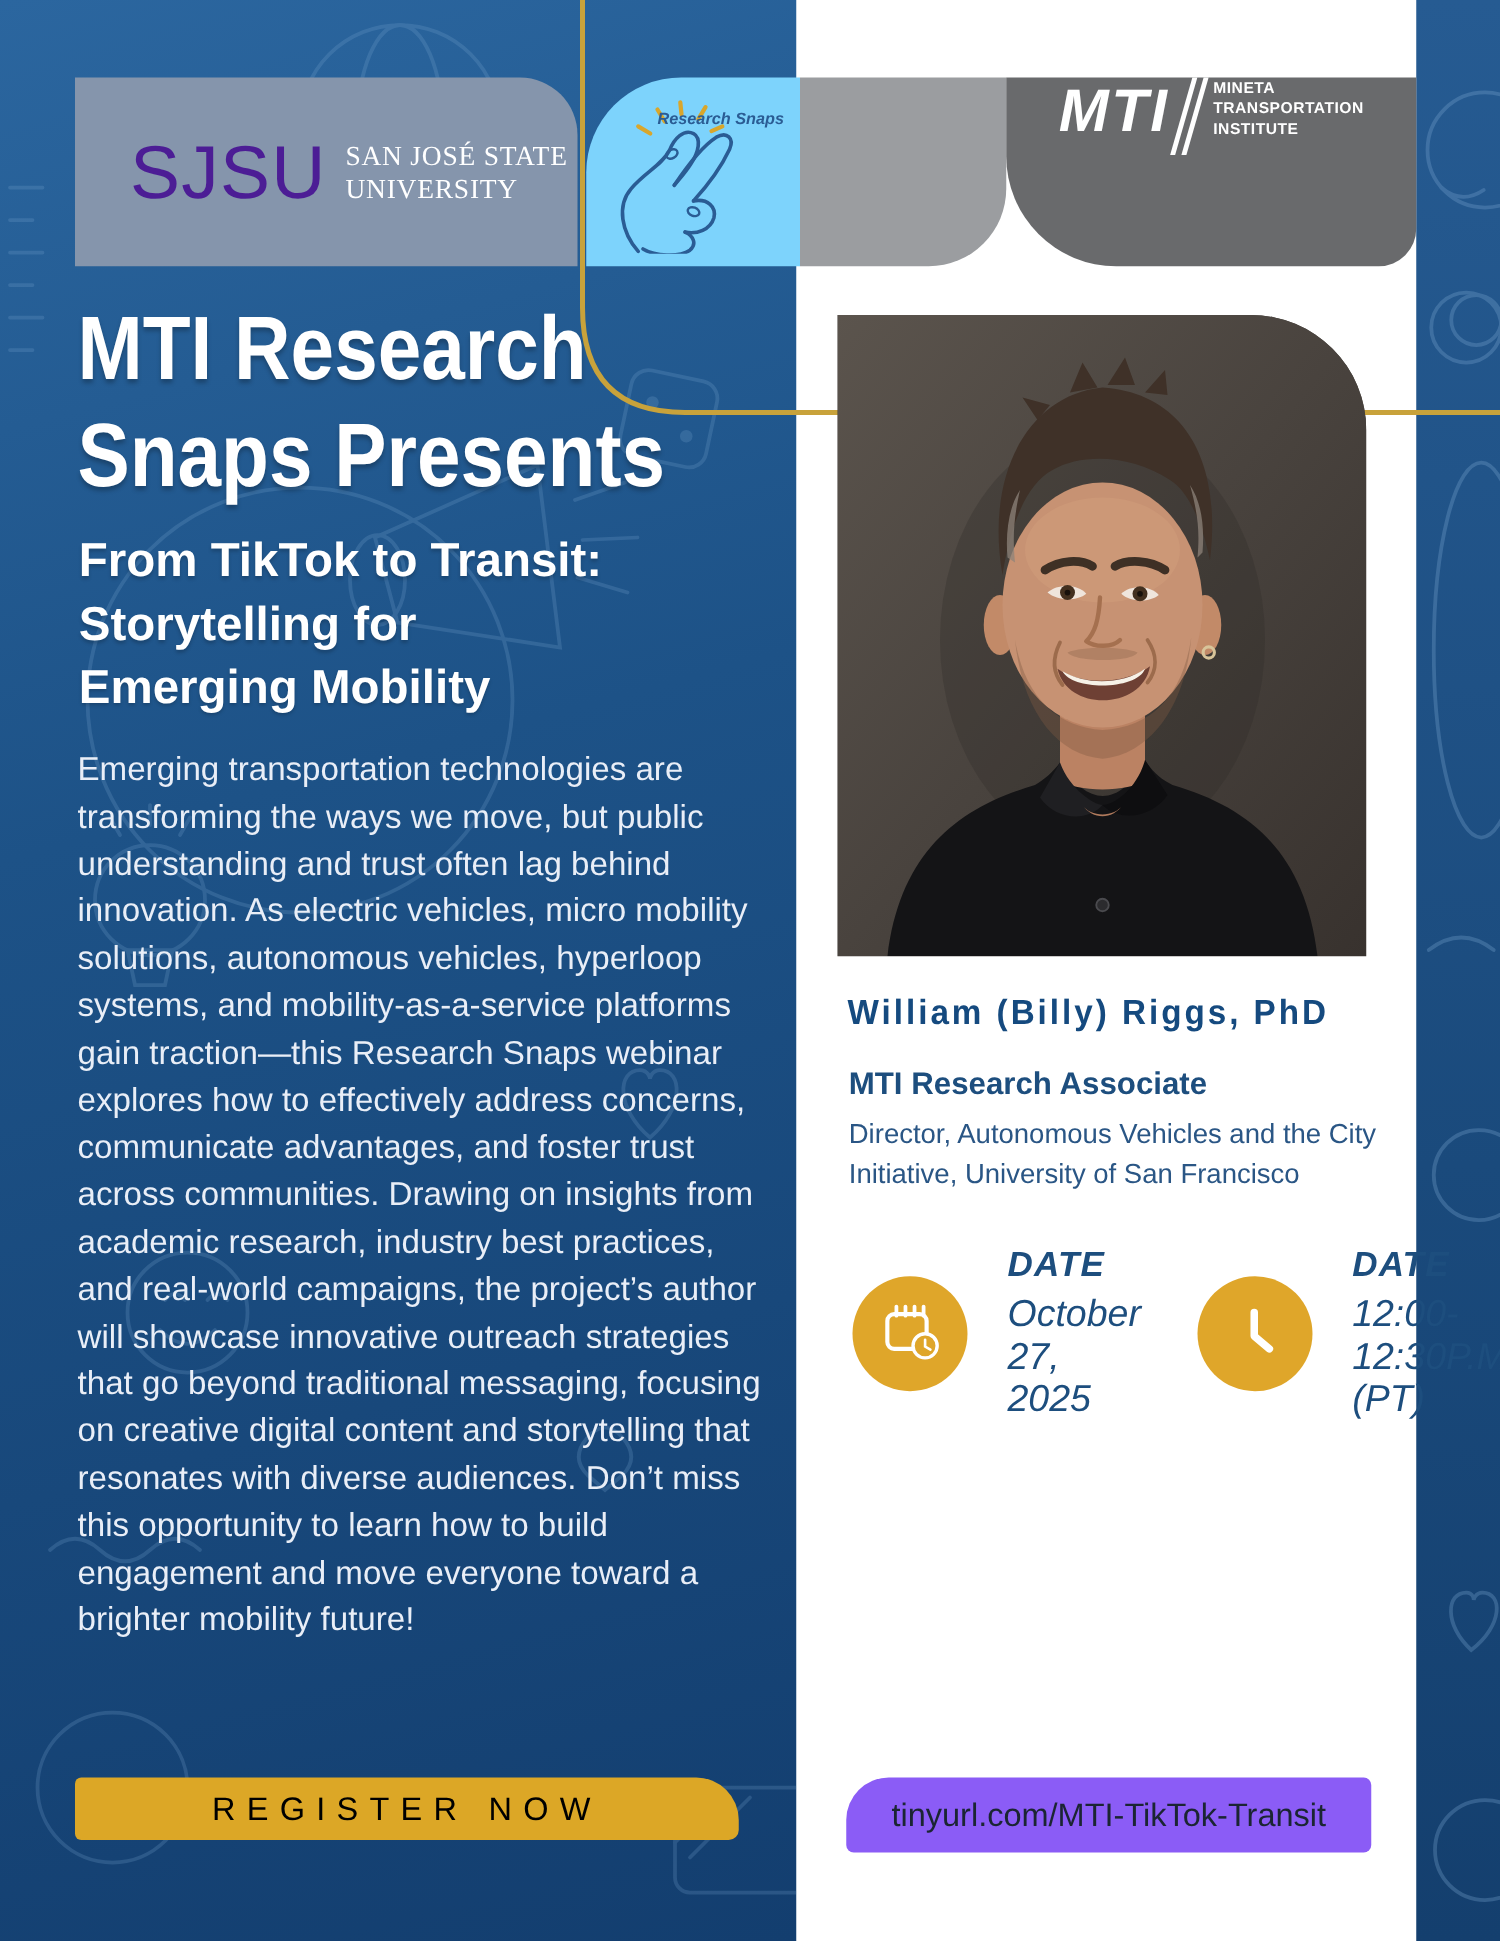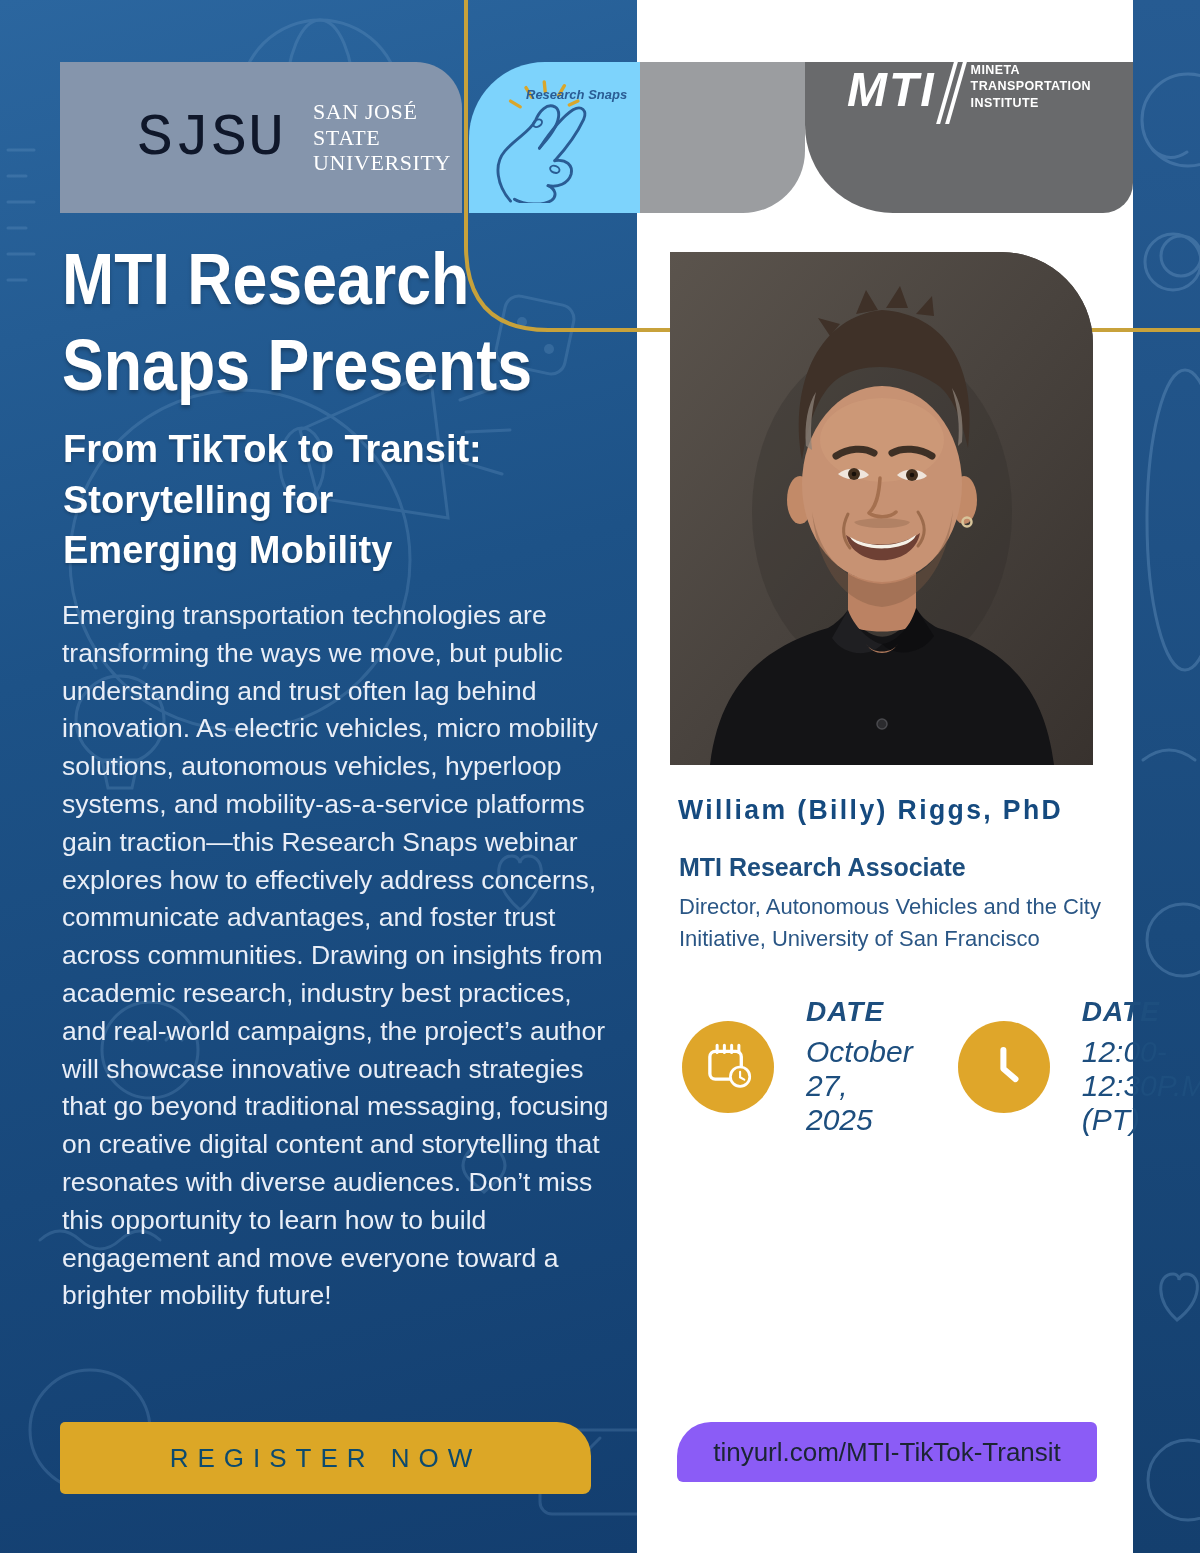--- a/index.html
+++ b/index.html
@@ -9,22 +9,22 @@
   .panel-left{position:absolute;left:0;top:0;width:637px;height:1553px;z-index:1;
       background:linear-gradient(165deg,#2b669f 0%,#1d5287 40%,#133e6f 100%);}
   .panel-right{position:absolute;left:1133px;top:0;width:67px;height:1553px;z-index:1;
       background:linear-gradient(180deg,#265b92 0%,#1a4a7c 60%,#143f6e 100%);}
   .doodles{position:absolute;inset:0;width:100%;height:100%;}
   
   .gold-line{position:absolute;left:0;top:0;width:1200px;height:1553px;z-index:2;pointer-events:none;}
   
   .sjsu-box{position:absolute;left:60px;top:62px;width:402px;height:151px;background:#8595ac;
       border-radius:0 46px 0 0;z-index:3;display:flex;align-items:center;padding-left:44px;box-sizing:border-box;}
-  .sjsu-acronym{font-family:Liberation Mono, monospace;font-size:60px;color:#0f172a;letter-spacing:1px;margin-left:33px;}
-  .sjsu-name{margin-left:28px;font-family:"Liberation Serif",serif;color:#ffffff;font-size:22px;
+  .sjsu-acronym{font-family:Liberation Sans, sans-serif;font-size:60px;color:#4c1d95;letter-spacing:1px;}
+  .sjsu-name{margin-left:15px;font-family:"Liberation Serif",serif;color:#ffffff;font-size:22px;
       line-height:1.18;letter-spacing:0.6px;}
   .snaps-box{position:absolute;left:469px;top:62px;width:171px;height:151px;background:#7dd3fc;
       border-radius:76px 0 0 0;z-index:3;}
   .snaps-label{position:absolute;left:57px;top:25px;font-size:13px;font-style:italic;font-weight:bold;
       color:#2a5c94;white-space:nowrap;}
   .snaps-hand{position:absolute;left:6px;top:16px;}
   .gray-box{position:absolute;left:640px;top:62px;width:165px;height:151px;background:#9b9da0;
       border-radius:0 0 62px 0;z-index:3;}
   .mti-box{position:absolute;left:805px;top:62px;width:328px;height:151px;background:#696a6c;
       border-radius:0 0 30px 88px;z-index:3;display:flex;align-items:flex-start;justify-content:center;}
@@ -33,22 +33,22 @@
   .mti-slashes i{display:block;width:3.5px;height:62px;background:#fff;transform:skewX(-16deg);margin:0 3px;}
   .mti-name{color:#fff;font-size:12.5px;font-weight:bold;line-height:1.3;letter-spacing:0.4px;}
   
   .hero-title{position:absolute;left:62px;top:236px;width:680px;color:#ffffff;font-size:72px;
       font-weight:bold;line-height:1.2;z-index:3;transform:scaleX(0.87);transform-origin:left top;
       text-shadow:0 3px 4px rgba(0,0,0,0.25);}
   .hero-subtitle{position:absolute;left:63px;top:424px;color:#ffffff;font-size:38px;font-weight:bold;
       line-height:1.33;z-index:3;text-shadow:0 2px 3px rgba(0,0,0,0.2);}
   .hero-desc{position:absolute;left:62px;top:597px;width:552px;color:#e9eef7;font-size:26.5px;
       line-height:37.8px;z-index:3;}
-  .register-btn{position:absolute;left:60px;top:1422px;width:531px;height:72px;background:#dca726;
-      border:none;border-radius:5px 34px 8px 5px;color:#0c4a6e;font-size:26px;letter-spacing:9px;
+  .register-btn{position:absolute;left:60px;top:1422px;width:531px;height:50px;background:#dca726;
+      border:none;border-radius:5px 34px 8px 5px;color:#000000;font-size:26px;letter-spacing:9px;
       z-index:4;display:flex;align-items:center;justify-content:center;cursor:pointer;
       font-family:"Liberation Sans",sans-serif;}
   
   .photo{position:absolute;left:670px;top:252px;width:423px;height:513px;border-radius:0 92px 0 0;
       overflow:hidden;z-index:3;background:#47413c;}
   .speaker-name{position:absolute;left:678px;top:794px;font-size:28px;font-weight:bold;color:#154a7f;
       letter-spacing:2.5px;z-index:3;transform:scaleX(0.95);transform-origin:left top;white-space:nowrap;}
   .speaker-role{position:absolute;left:679px;top:853px;font-size:25px;font-weight:bold;color:#1d4e7e;
       z-index:3;}
   .speaker-affil{position:absolute;left:679px;top:891px;width:437px;font-size:22px;color:#2a5685;

